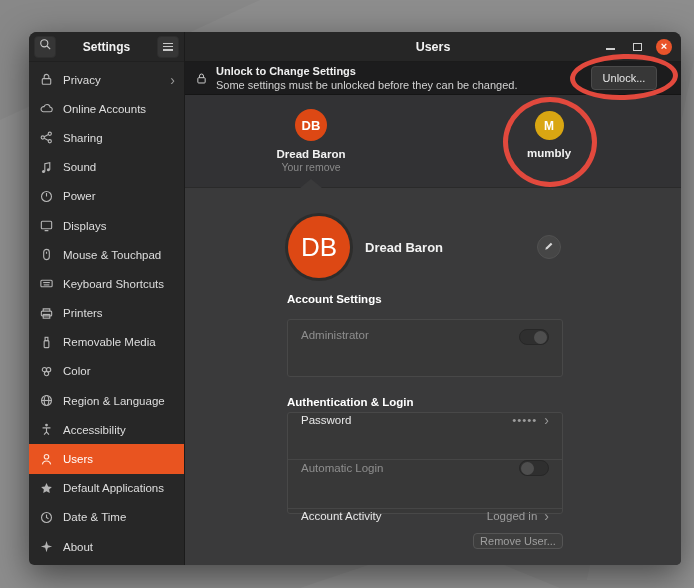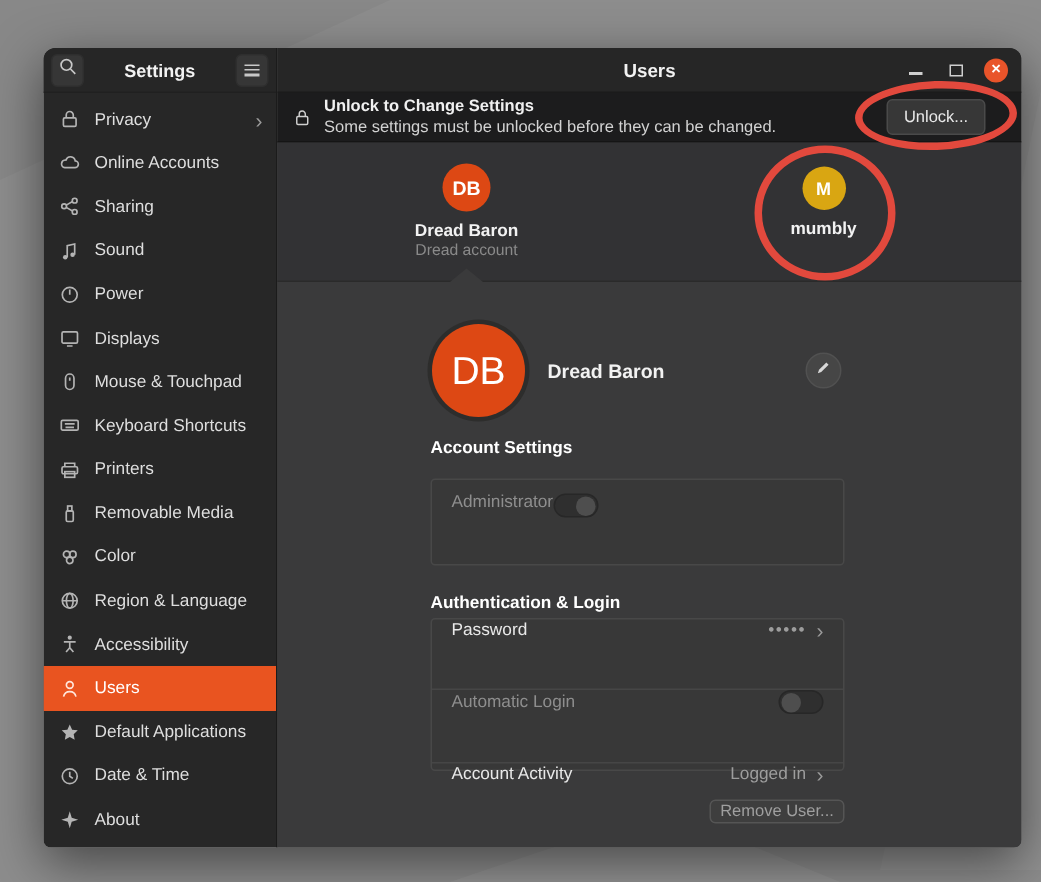--- a/index.html
+++ b/index.html
@@ -79,21 +79,21 @@
   .profile-name { position:absolute; left:180px; top:208px; color:#f2f2f2; font-weight:bold; font-size:13px; }
   .edit-btn { position:absolute; left:352px; top:203px; width:24px; height:24px; border-radius:50%;
               background:#464646; border:1px solid #515151; color:#d8d8d8; display:flex; align-items:center; justify-content:center; }
   .edit-btn svg { width:12px; height:12px; }
 
   .sec-heading { position:absolute; left:102px; color:#ffffff; font-weight:bold; font-size:11.5px; }
   .h1 { top:261px; } .h2 { top:364px; }
 
   .box { position:absolute; left:102px; width:276px; background:#383838; border:1px solid #484848; border-radius:3px; }
   .box-admin { top:287px; height:58px; padding:9px 13px; }
-  .admin-row { display:flex; align-items:flex-start; }
+  .admin-row { display:flex; align-items:flex-start; justify-content:space-between; }
   .dim-label { color:#8e8e8e; font-size:11.5px; }
   .admin-desc { color:#7a7a7a; font-size:10.5px; line-height:1.25; margin-top:5px; width:226px; }
 
   .toggle { width:30px; height:16px; border-radius:8px; background:#2f2f2f; border:1px solid #272727;
             display:flex; align-items:center; padding:0 1px; }
   .toggle .knob { width:13px; height:13px; border-radius:50%; background:#4e4e4e; }
   .toggle.on { justify-content:flex-end; }
   .toggle.off { justify-content:flex-start; }
 
   .box-auth { top:380px; height:102px; display:flex; flex-direction:column;gap:32px; }
@@ -334,21 +334,21 @@
           <div class="ib-title">Unlock to Change Settings</div>
           <div class="ib-sub">Some settings must be unlocked before they can be changed.</div>
         </div>
         <div class="unlock-btn">Unlock...</div>
       </div>
 
       <div class="carousel">
         <div class="c-user u0">
           <div class="c-avatar">DB</div>
           <div class="c-name">Dread Baron</div>
-          <div class="c-sub">Dread account</div>
+          <div class="c-sub">Your remove</div>
         </div>
         <div class="c-user u1">
           <div class="c-avatar">M</div>
           <div class="c-name">mumbly</div>
         </div>
         <div class="notch"></div>
       </div>
 
       <div class="content"></div>
 

